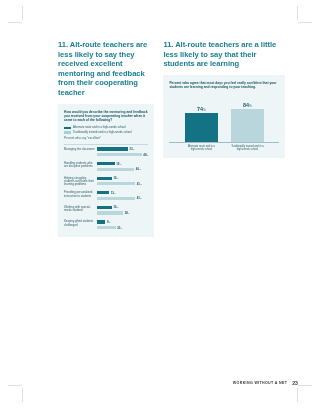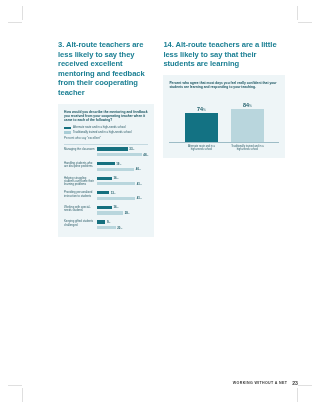--- a/index.html
+++ b/index.html
@@ -153,21 +153,21 @@
   <div class="crop-mark cm-tr-v"></div>
   <div class="crop-mark cm-tr-h"></div>
   <div class="crop-mark cm-bl-v"></div>
   <div class="crop-mark cm-bl-h"></div>
   <div class="crop-mark cm-br-v"></div>
   <div class="crop-mark cm-br-h"></div>
 
   <div class="columns">
 
     <div class="col left">
-      <h2 class="headline">3. Alt-route teachers are less likely to say they received excellent mentoring and feedback from their cooperating teacher</h2>
+      <h2 class="headline">11. Alt-route teachers are less likely to say they received excellent mentoring and feedback from their cooperating teacher</h2>
 
       <div class="panel">
         <p class="panel-q">How would you describe the mentoring and feedback you received from your cooperating teacher when it came to each of the following?</p>
 
         <div class="legend">
           <div class="legend-row">
             <span class="swatch sw-alt"></span>
             <span class="legend-label">Alternate route and in a high-needs school</span>
           </div>
           <div class="legend-row">
@@ -256,21 +256,21 @@
                   <div class="hbar trad" style="width: 18.6667px;"></div>
                   <span class="hval">20<span class="pct">%</span></span>
                 </div>
               </div>
             </div>
           </div>
       </div>
     </div>
 
     <div class="col right">
-      <h2 class="headline">14. Alt-route teachers are a little less likely to say that their students are learning</h2>
+      <h2 class="headline">11. Alt-route teachers are a little less likely to say that their students are learning</h2>
 
       <div class="panel">
         <p class="panel-q">Percent who agree that most days you feel really confident that your students are learning and responding to your teaching.</p>
 
         <div class="vwrap" id="vwrap">
             <div class="vcol">
               <div class="vval">74<span class="pct">%</span></div>
               <div class="vbar alt" style="height: 29.6px; background: rgb(19, 114, 131);"></div>
             </div>
             <div class="vcol">

